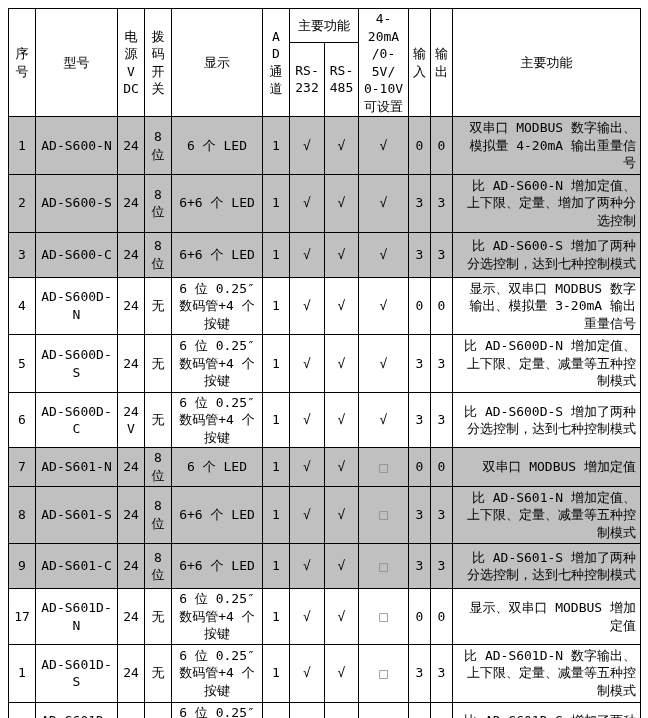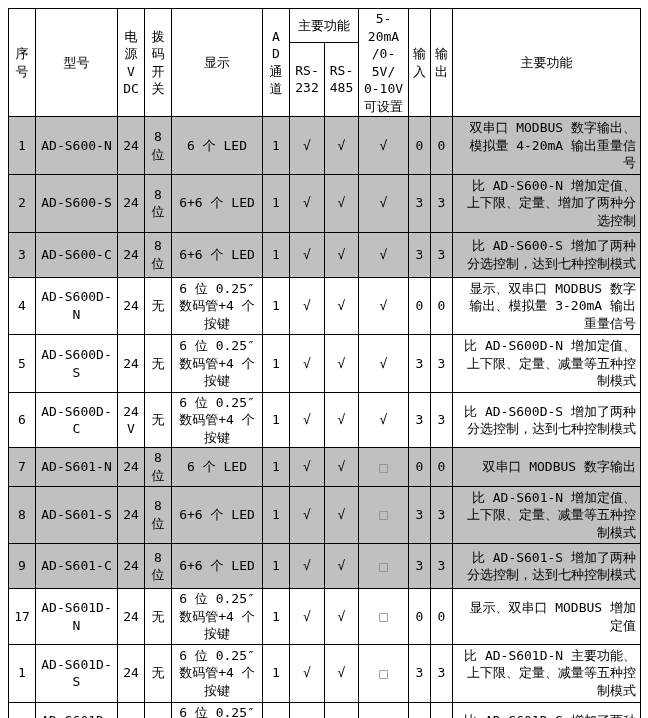--- a/index.html
+++ b/index.html
@@ -84,21 +84,21 @@
         <th rowspan="2">拨
 码
 开
 关</th>
         <th rowspan="2">显示</th>
         <th rowspan="2">A
 D
 通
 道</th>
         <th colspan="2">主要功能</th>
-        <th rowspan="2">5-20mA
+        <th rowspan="2">4-20mA
 /0-5V/
 0-10V
 可设置</th>
         <th rowspan="2">输
 入</th>
         <th rowspan="2">输
 出</th>
         <th rowspan="2">主要功能</th>
       </tr>
       <tr class="hrow2">
@@ -203,21 +203,21 @@
           <td>24</td>
           <td>8
 位</td>
           <td>6 个 LED</td>
           <td>1</td>
           <td>√</td>
           <td>√</td>
           <td class="boxsym">□</td>
           <td>0</td>
           <td>0</td>
-          <td class="fn">双串口 MODBUS 数字输出</td>
+          <td class="fn">双串口 MODBUS 增加定值</td>
         </tr>
         <tr class="gray" style="height: 45px;">
           <td>8</td>
           <td>AD-S601-S</td>
           <td>24</td>
           <td>8
 位</td>
           <td>6+6 个 LED</td>
           <td>1</td>
           <td>√</td>
@@ -261,21 +261,21 @@
           <td>AD-S601D-S</td>
           <td>24</td>
           <td>无</td>
           <td>6 位 0.25″数码管+4 个按键</td>
           <td>1</td>
           <td>√</td>
           <td>√</td>
           <td class="boxsym">□</td>
           <td>3</td>
           <td>3</td>
-          <td class="fn">比 AD-S601D-N 主要功能、上下限、定量、减量等五种控制模式</td>
+          <td class="fn">比 AD-S601D-N 数字输出、上下限、定量、减量等五种控制模式</td>
         </tr>
         <tr style="height: 43px;">
           <td>12</td>
           <td>AD-S601D-C</td>
           <td>24</td>
           <td>无</td>
           <td>6 位 0.25″数码管+4 个按键</td>
           <td>1</td>
           <td>√</td>
           <td>√</td>

